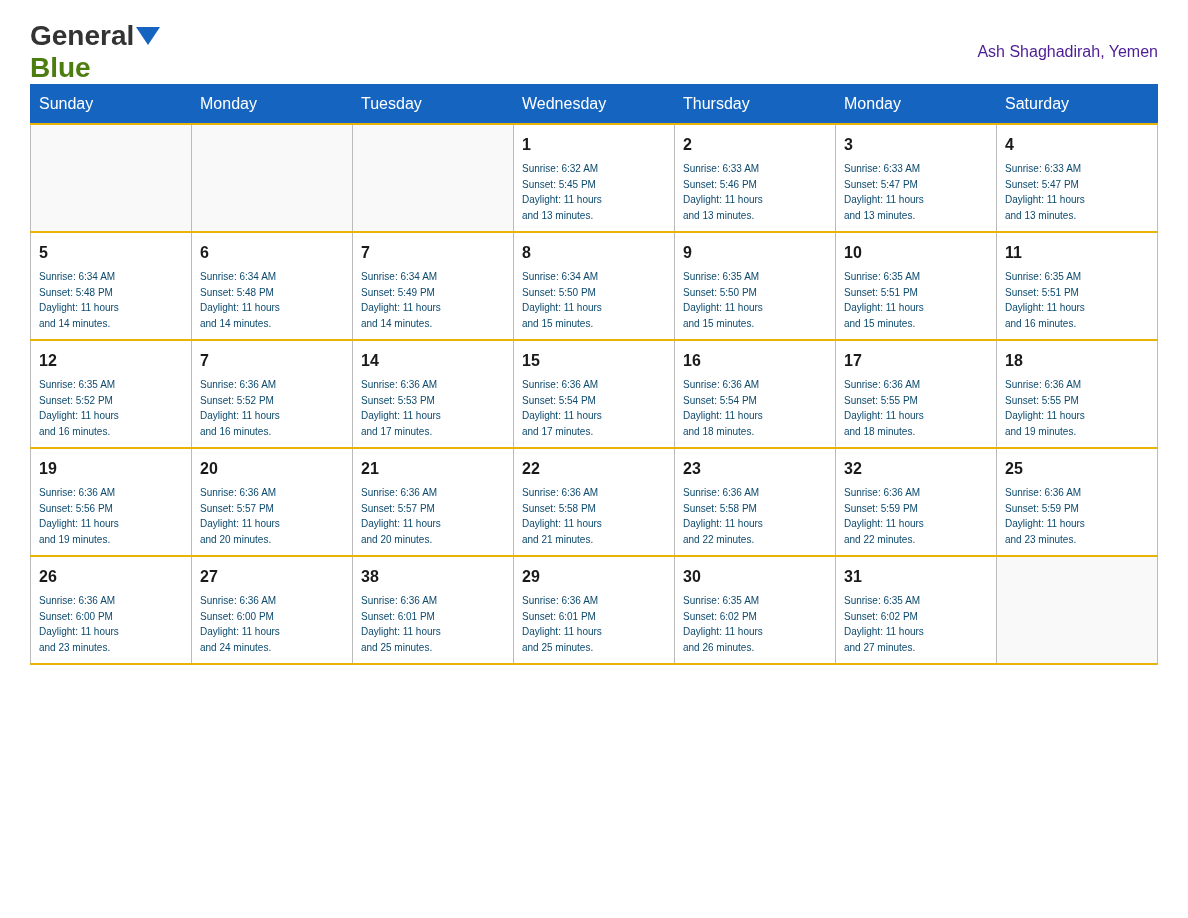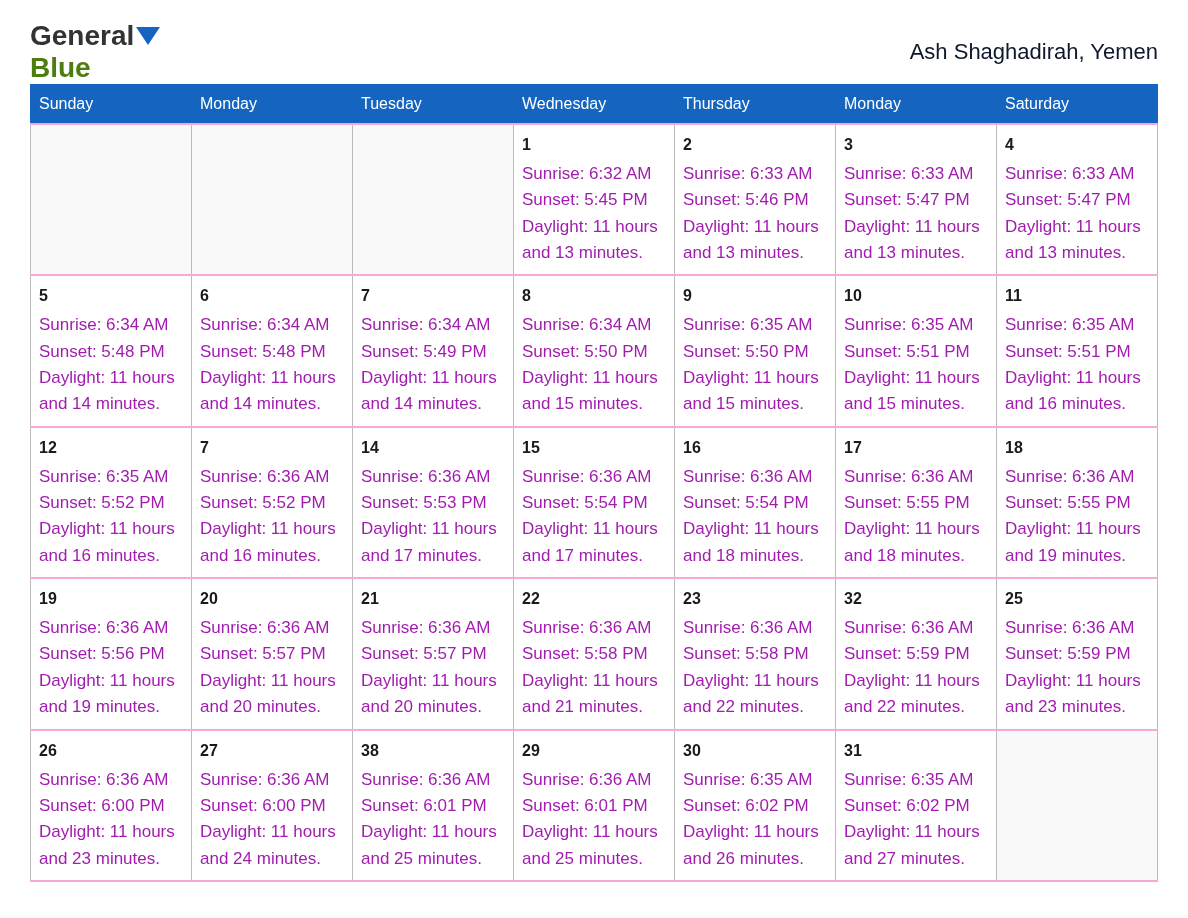--- a/index.html
+++ b/index.html
@@ -44,22 +44,22 @@
     }
     .title-section {
       text-align: right;
     }
     .month-title {
       font-size: 48px;
       font-weight: bold;
       color: #333;
     }
     .location-title {
-      font-size: 22px;
-      color: #0f172a;
+      font-size: 16px;
+      color: #4c1d95;
     }
     .calendar {
       width: 100%;
       border-collapse: collapse;
       border: 1px solid #aaa;
     }
     .calendar th {
       background-color: #1565c0;
       color: #fff;
       padding: 10px 8px;
@@ -79,28 +79,28 @@
       line-height: 1.5;
     }
     .day-number {
       font-size: 16px;
       font-weight: bold;
       color: #1a1a1a;
       display: block;
       margin-bottom: 4px;
     }
     .day-info {
-      font-size: 17px;
-      color: #a21caf;
+      font-size: 10px;
+      color: #0c4a6e;
       line-height: 1.55;
     }
     .empty-cell {
       background: #f9f9f9;
     }
-    tr { border-bottom: 2px solid #f9a8d4; }
+    tr { border-bottom: 2px solid #eab308; }
   </style>
 </head>
 <body>
 
 <div class="header">
   <div class="logo">
     <div class="logo-text">
       <span class="logo-general">General</span>
       <span class="logo-arrow"></span>
     </div>

